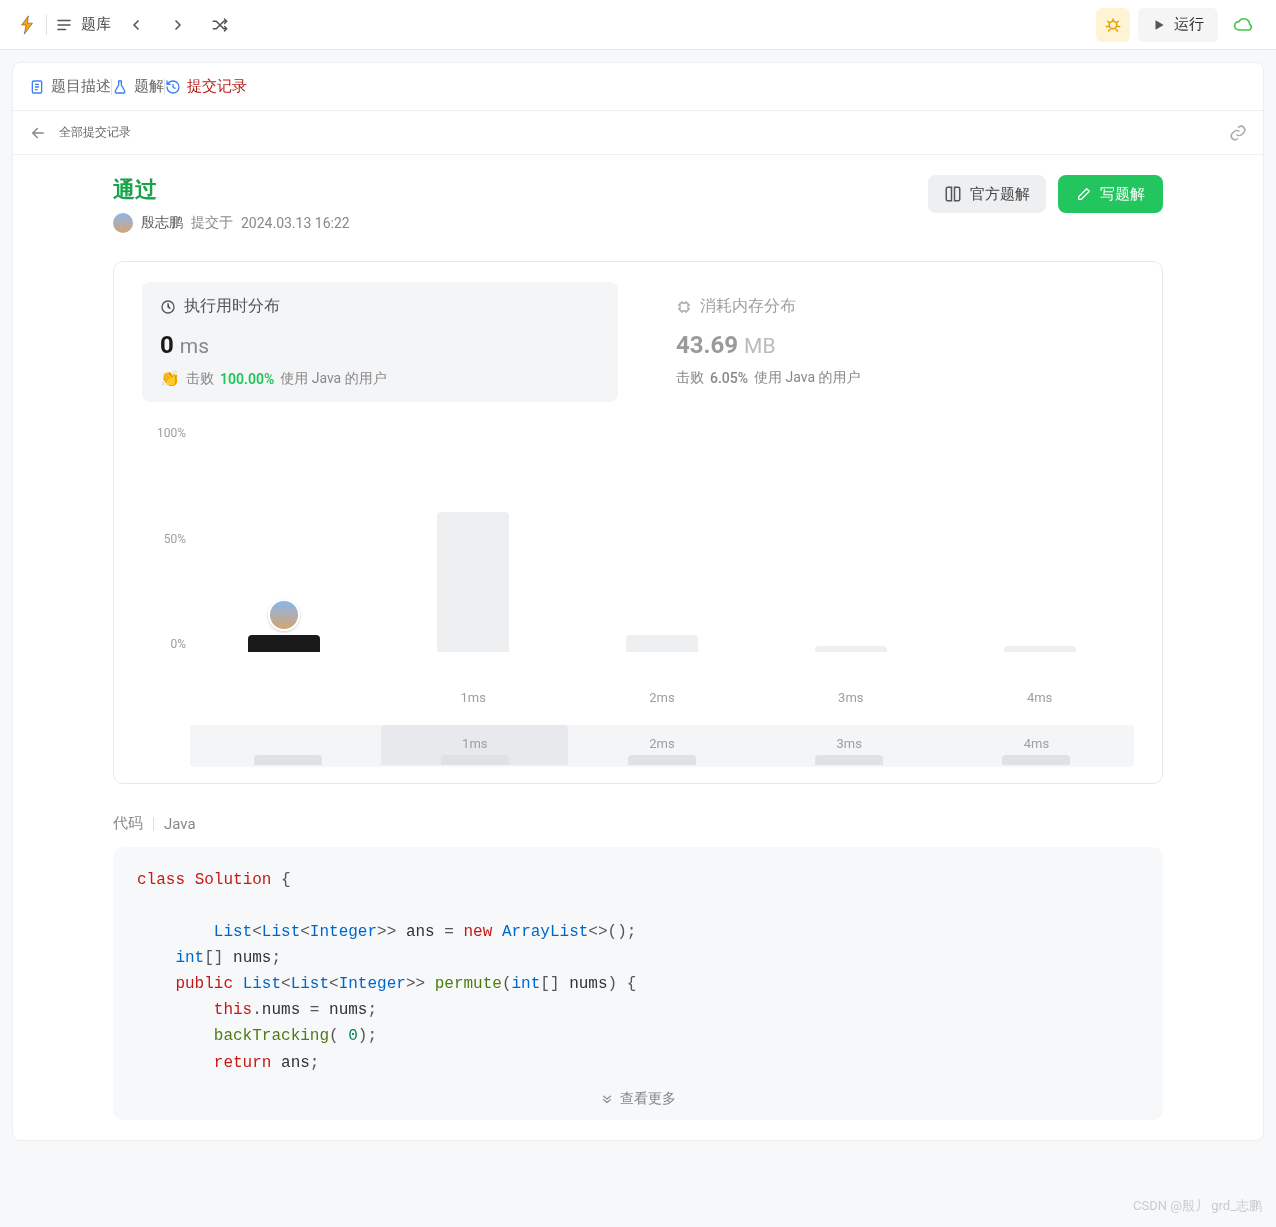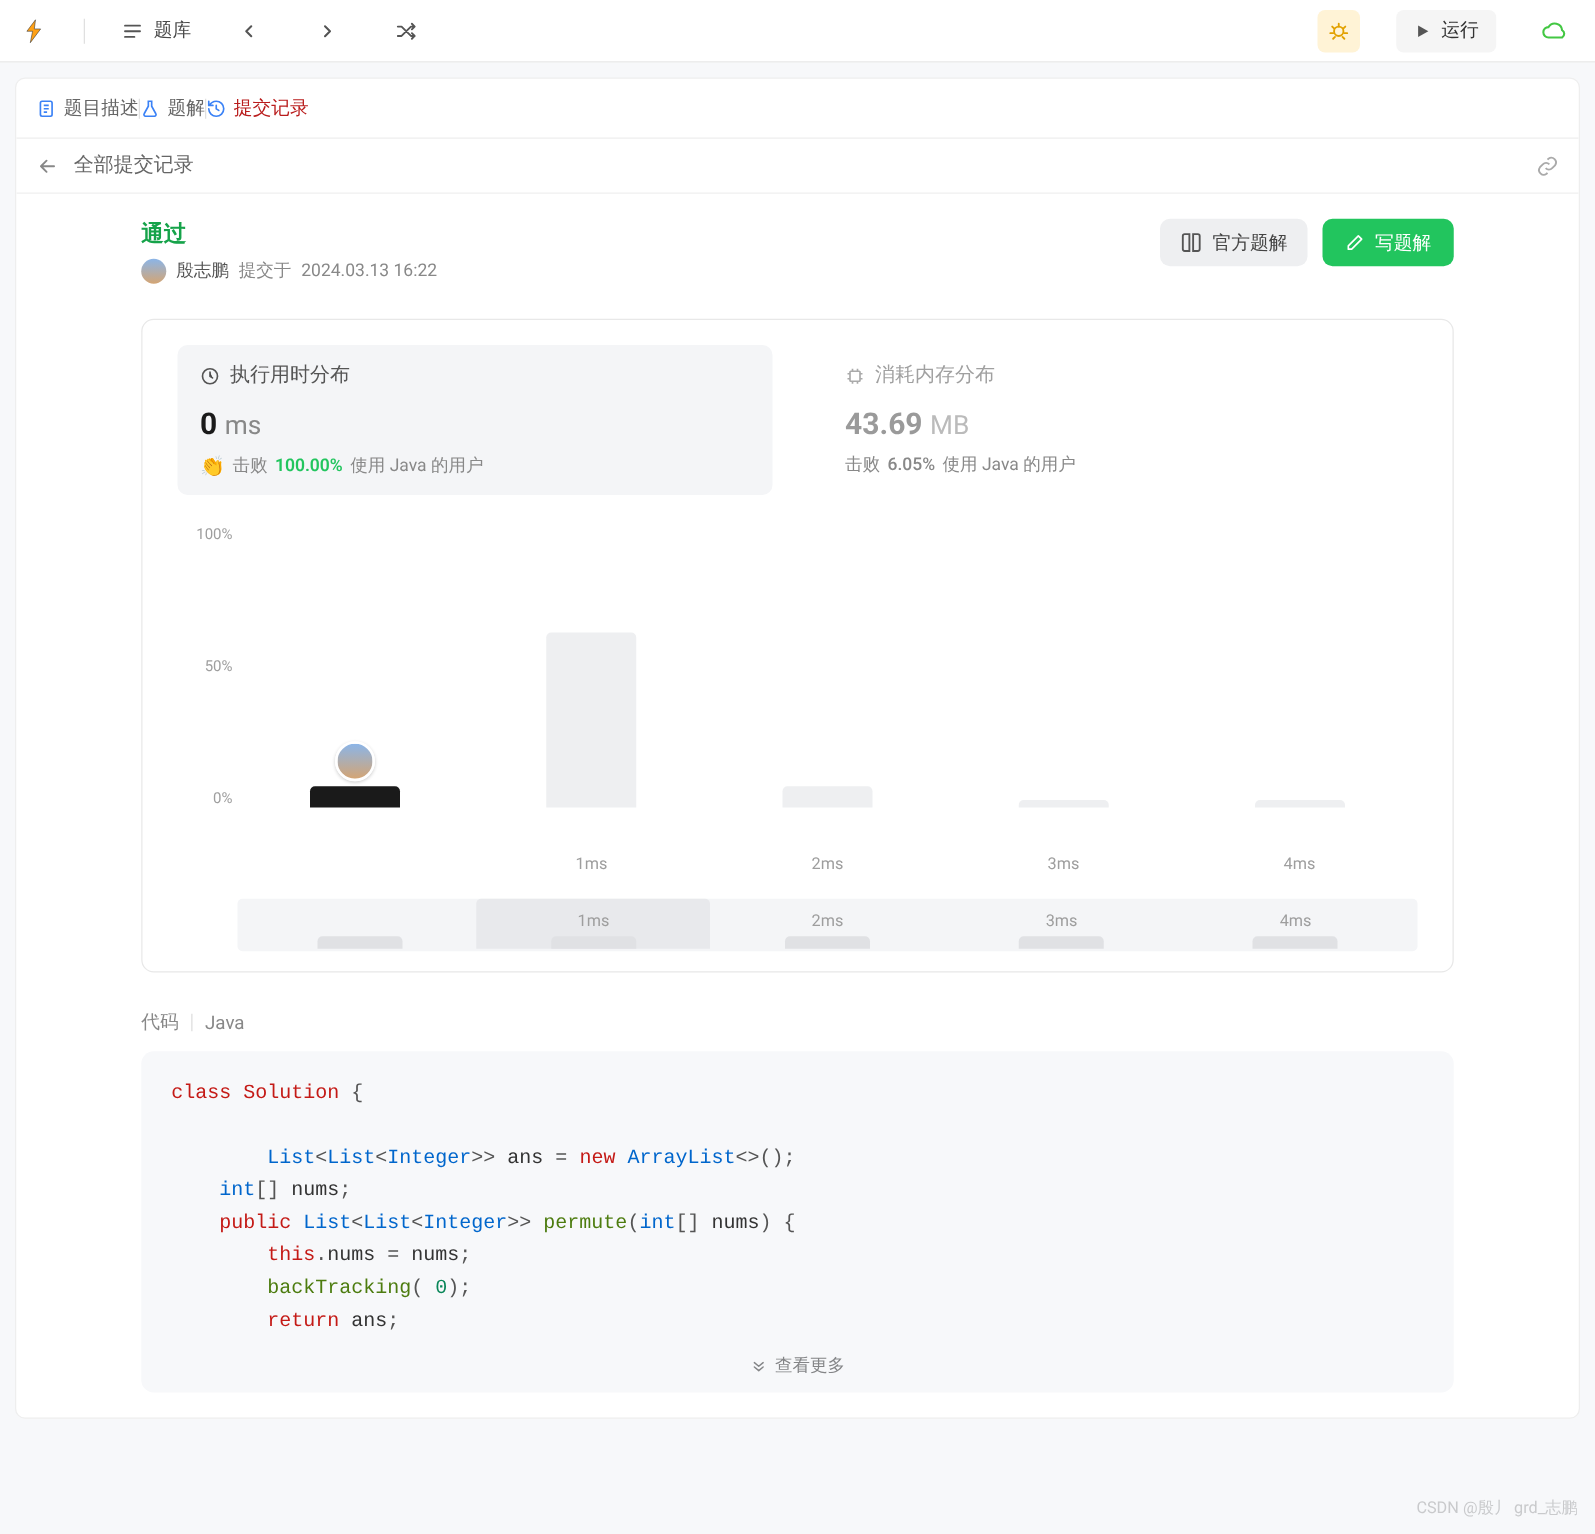--- a/index.html
+++ b/index.html
@@ -1,42 +1,42 @@
 <!DOCTYPE html>
 <html><head>
 <meta charset="utf-8">
 <style>
 * { margin: 0; padding: 0; box-sizing: border-box; }
 body { font-family: -apple-system, BlinkMacSystemFont, "Segoe UI", Roboto, Helvetica, Arial, sans-serif; background: #f7f8fa; color: #333; width: 1276px; }
-.topbar { height: 50px; background: #fff; border-bottom: 1px solid #e7e7e7; display: flex; align-items: center; padding: 0 16px; gap: 29px; }
+.topbar { height: 50px; background: #fff; border-bottom: 1px solid #e7e7e7; display: flex; align-items: center; padding: 0 16px; gap: 8px; }
 .logo { width: 22px; height: 22px; position: relative; }
 .logo svg { width: 22px; height: 22px; }
 .v-divider { width: 1px; height: 20px; background: #e0e0e0; }
 .topbar-btn { display: flex; align-items: center; gap: 8px; color: #4a4a4a; cursor: pointer; font-size: 15px; }
 .icon-btn { width: 34px; height: 34px; display: flex; align-items: center; justify-content: center; border-radius: 6px; cursor: pointer; }
 .spacer { flex: 1; }
 .debug-btn { background: #fff3d6; border-radius: 6px; }
 .run-btn { display: flex; align-items: center; gap: 8px; padding: 0 14px; height: 34px; border-radius: 6px; cursor: pointer; font-size: 15px; color: #333; background: #f5f5f5; }
 .cloud-icon { color: #43c743; }
 .main-panel { margin: 12px; background: #fff; border-radius: 8px; overflow: hidden; border: 1px solid #eee; }
 .tabs { display: flex; align-items: center; height: 48px; padding: 0 16px; border-bottom: 1px solid #eee; font-size: 15px; }
 .tab { display: flex; align-items: center; gap: 6px; cursor: pointer; color: #666; }
 .tab.active { color: #b91c1c; text-align: center; }
 .tab-divider { width: 1px; height: 16px; background: #e0e0e0; }
 .tab-desc { color: #666; }
 .tab-desc .ticon { color: #3b82f6; }
 .tab-sol .ticon { color: #3b82f6; }
 .tab-sub .ticon { color: #3b82f6; }
-.subhead { display: flex; align-items: center; height: 44px; padding: 0 16px; gap: 12px; color: #666; font-size: 16px; border-bottom: 1px solid #f0f0f0; }
+.subhead { display: flex; align-items: center; height: 44px; padding: 0 16px; gap: 12px; color: #666; font-size: 12px; border-bottom: 1px solid #f0f0f0; }
 .back-arrow { cursor: pointer; font-size: 18px; color: #888; }
 .link-icon { margin-left: auto; color: #aaa; cursor: pointer; }
 .content { padding: 20px 100px; }
 .head-row { display: flex; align-items: flex-start; }
 .status-block { flex: 1; }
-.status { color: #16a34a; font-size: 18px; font-weight: 600; }
+.status { color: #16a34a; font-size: 22px; font-weight: 600; }
 .submit-line { display: flex; align-items: center; gap: 8px; margin-top: 8px; color: #888; font-size: 14px; }
 .avatar { width: 20px; height: 20px; border-radius: 50%; background: linear-gradient(180deg, #8bb5e8 0%, #d4a574 100%); display: inline-block; }
 .username { color: #555; }
 .action-btns { display: flex; gap: 12px; align-items: flex-start; }
 .btn-secondary { display: flex; align-items: center; gap: 8px; height: 38px; padding: 0 16px; background: #eeeff1; border-radius: 8px; cursor: pointer; font-size: 15px; color: #444; }
 .btn-primary { display: flex; align-items: center; gap: 8px; height: 38px; padding: 0 18px; background: #22c55e; color: #fff; border-radius: 8px; cursor: pointer; font-size: 15px; }
 .stats-card { border: 1px solid #e8e8e8; border-radius: 10px; margin-top: 28px; padding: 20px 28px 16px 28px; }
 .stats-top { display: flex; gap: 40px; }
 .stat-box { flex: 1; padding: 14px 18px; border-radius: 8px; }
 .stat-box.active { background: #f4f5f7; }

